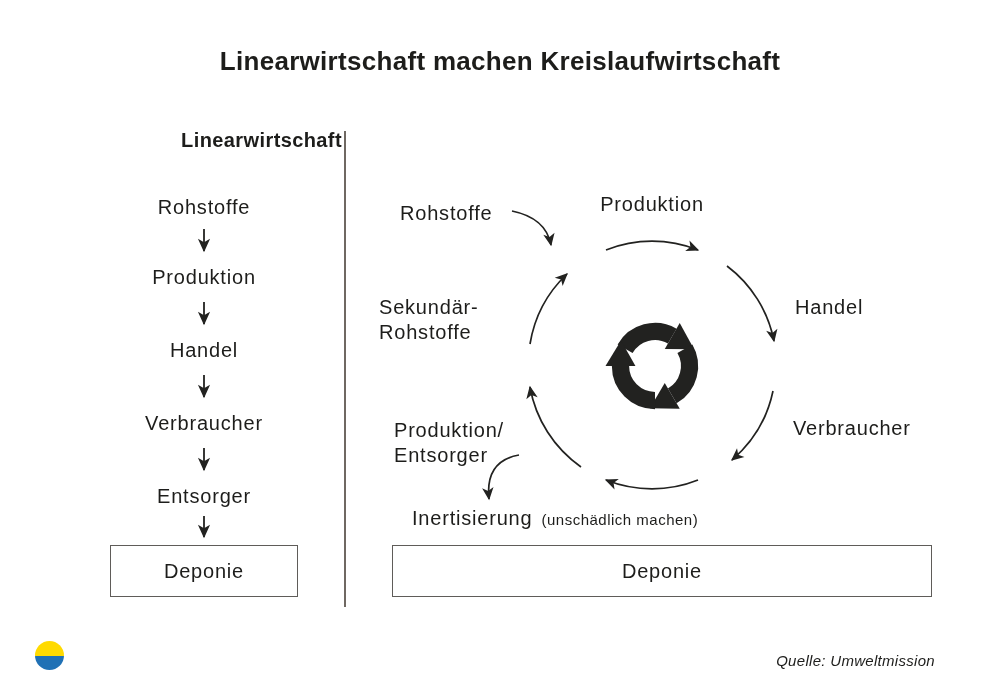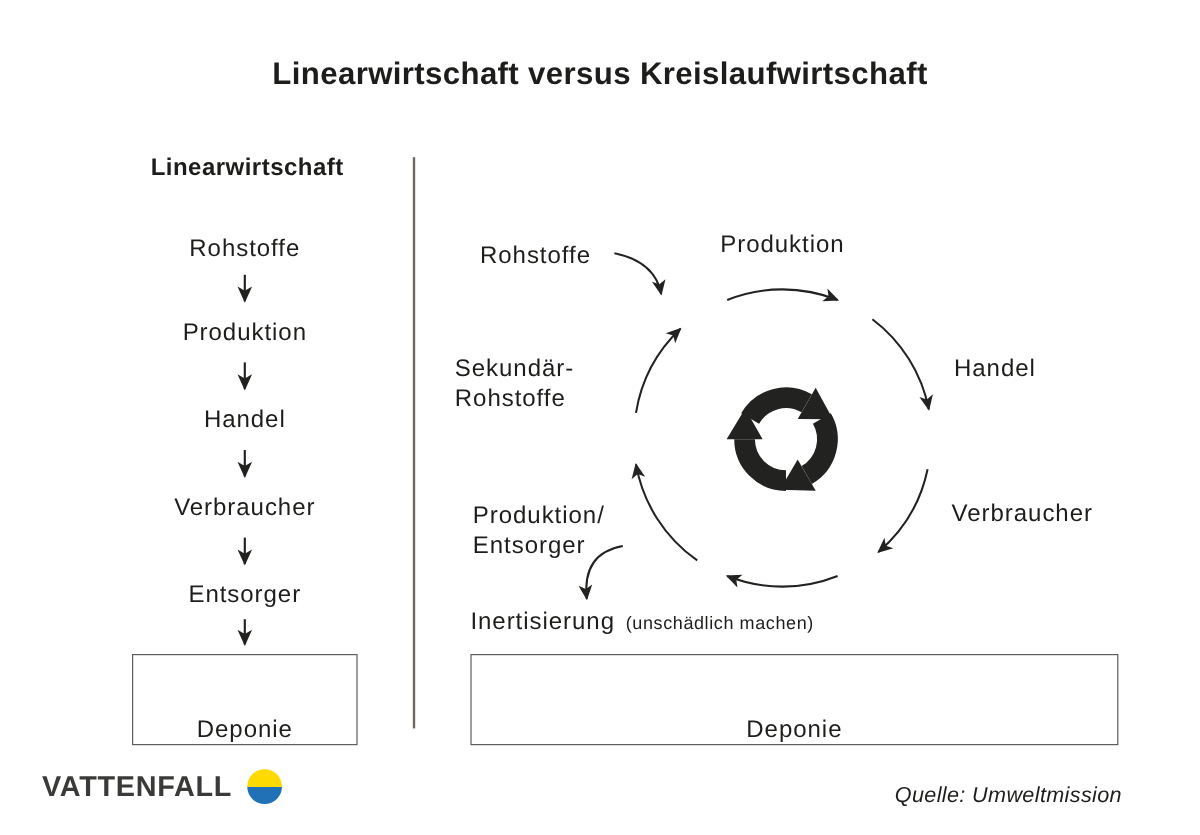--- a/index.html
+++ b/index.html
@@ -12,70 +12,70 @@
     overflow:hidden;
   }
   .title{
     position:absolute;left:0;top:46px;width:1000px;margin:0;
     text-align:center;font-size:26px;font-weight:bold;letter-spacing:.3px;
   }
   .col-heading{
     position:absolute;top:129px;margin:0;
     font-size:20px;font-weight:bold;letter-spacing:.4px;text-align:center;
   }
-  .linear-heading{left:70px;width:272px;}
+  .linear-heading{left:70px;width:272px;text-align:right;}
   .circular-heading{left:378px;width:540px;}
   .divider{
     position:absolute;left:344px;top:131px;width:2px;height:476px;
     background:var(--divider,#6f6862);
   }
   .lin-step{
     position:absolute;left:70px;width:268px;text-align:center;
     font-size:20px;letter-spacing:.8px;line-height:26px;
   }
   .c-label{
     position:absolute;font-size:20px;letter-spacing:.8px;line-height:25px;
     white-space:nowrap;
   }
   .c-produktion{text-align:center;}
   .inert-wrap{
-    position:absolute;left:392px;top:507px;display:flex;align-items:baseline;gap:9px;white-space:nowrap;
+    position:absolute;left:412px;top:507px;display:flex;align-items:baseline;gap:9px;white-space:nowrap;
   }
   .inert-main{font-size:20px;letter-spacing:.8px;}
   .inert-note{font-size:15px;letter-spacing:.5px;}
   .dep-box{
-    position:absolute;top:545px;height:76px;
+    position:absolute;top:545px;height:52px;
     border:1.5px solid var(--box_border,#5f5c59);
     box-sizing:border-box;background:#ffffff;
-    display:flex;align-items:flex-end;justify-content:center;
+    display:flex;align-items:center;justify-content:center;
     font-size:20px;letter-spacing:.8px;
   }
   .dep-left{left:110px;width:188px;}
   .dep-right{left:392px;width:540px;}
   .diagram-svg{position:absolute;left:0;top:0;pointer-events:none;}
   .logo{position:absolute;left:35px;top:641px;display:flex;align-items:center;gap:13px;}
   .wordmark{
     font-size:24px;font-weight:bold;letter-spacing:.6px;
     color:var(--logo_text_color,#3a3a38);
   }
   .roundel{
     width:29px;height:29px;border-radius:50%;
     background:linear-gradient(to bottom, var(--logo_yellow,#ffda00) 0 50%, var(--logo_blue,#2071b5) 50% 100%);
   }
   .source{
     position:absolute;right:65px;top:652px;
-    font-size:18px;font-style:italic;letter-spacing:.3px;color:var(--text,#1d1d1b);
+    font-size:15px;font-style:italic;letter-spacing:.3px;color:var(--text,#1d1d1b);
   }
 </style>
 </head>
 <body>
 
 <div class="canvas">
 
-  <h1 class="title">Linearwirtschaft versus Kreislaufwirtschaft</h1>
+  <h1 class="title">Linearwirtschaft machen Kreislaufwirtschaft</h1>
 
   <div class="col-heading linear-heading">Linearwirtschaft</div>
 
   <div class="divider"></div>
 
   <div class="lin-step" style="top:194px">Rohstoffe</div>
   <div class="lin-step" style="top:264px">Produktion</div>
   <div class="lin-step" style="top:337px">Handel</div>
   <div class="lin-step" style="top:410px">Verbraucher</div>
   <div class="lin-step" style="top:483px">Entsorger</div>
@@ -142,18 +142,17 @@
         <polygon points="8.5,-14.7 21.5,-37.3 34,-14.5"></polygon>
       </g>
       <g transform="rotate(240)">
         <path d="M-26 -15 A 30 30 0 0 1 15 -26" style="fill:none;stroke:var(--line,#222220);stroke-width:15"></path>
         <polygon points="8.5,-14.7 21.5,-37.3 34,-14.5"></polygon>
       </g>
     </g>
   </svg>
 
   <div class="logo">
-    <span class="wordmark">VATTENFALL</span>
     <span class="roundel"></span>
   </div>
   <div class="source">Quelle: Umweltmission</div>
 
 </div>
 
 </body></html>

